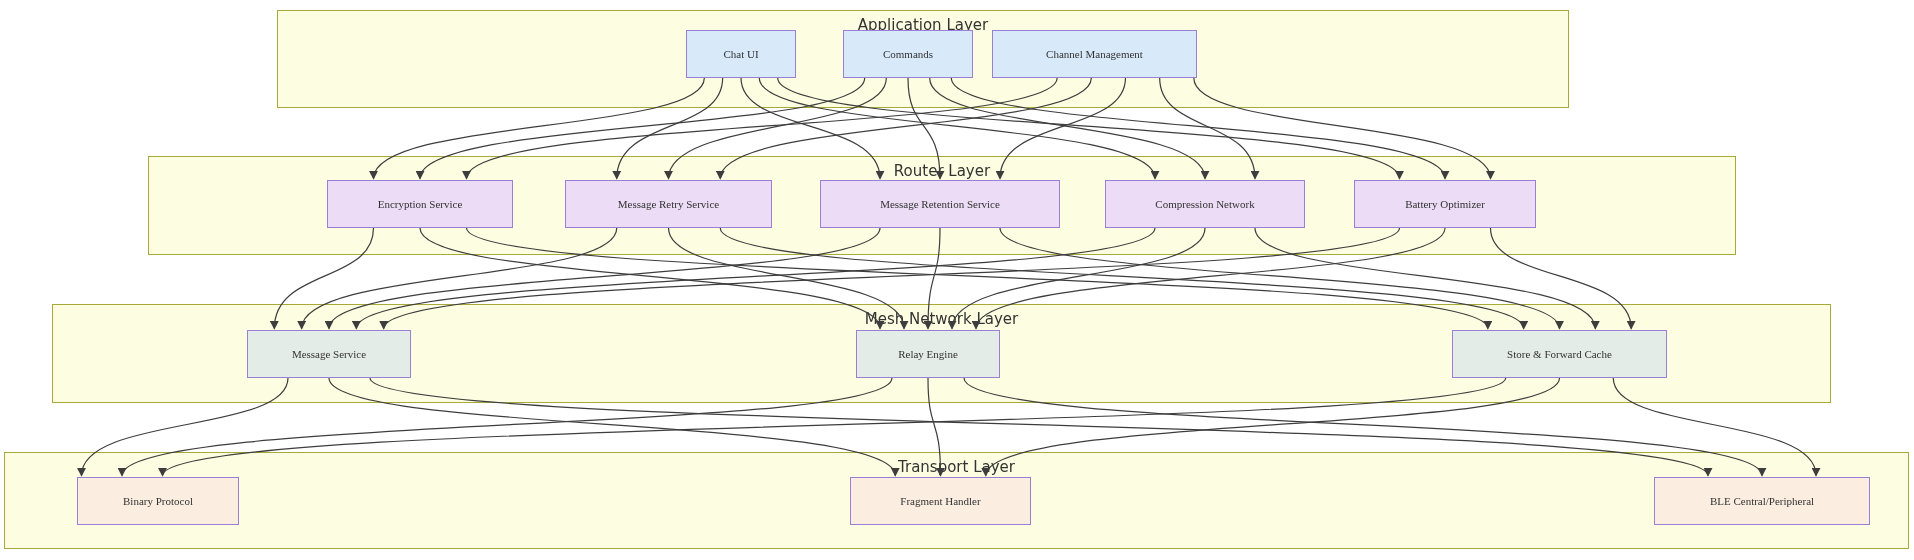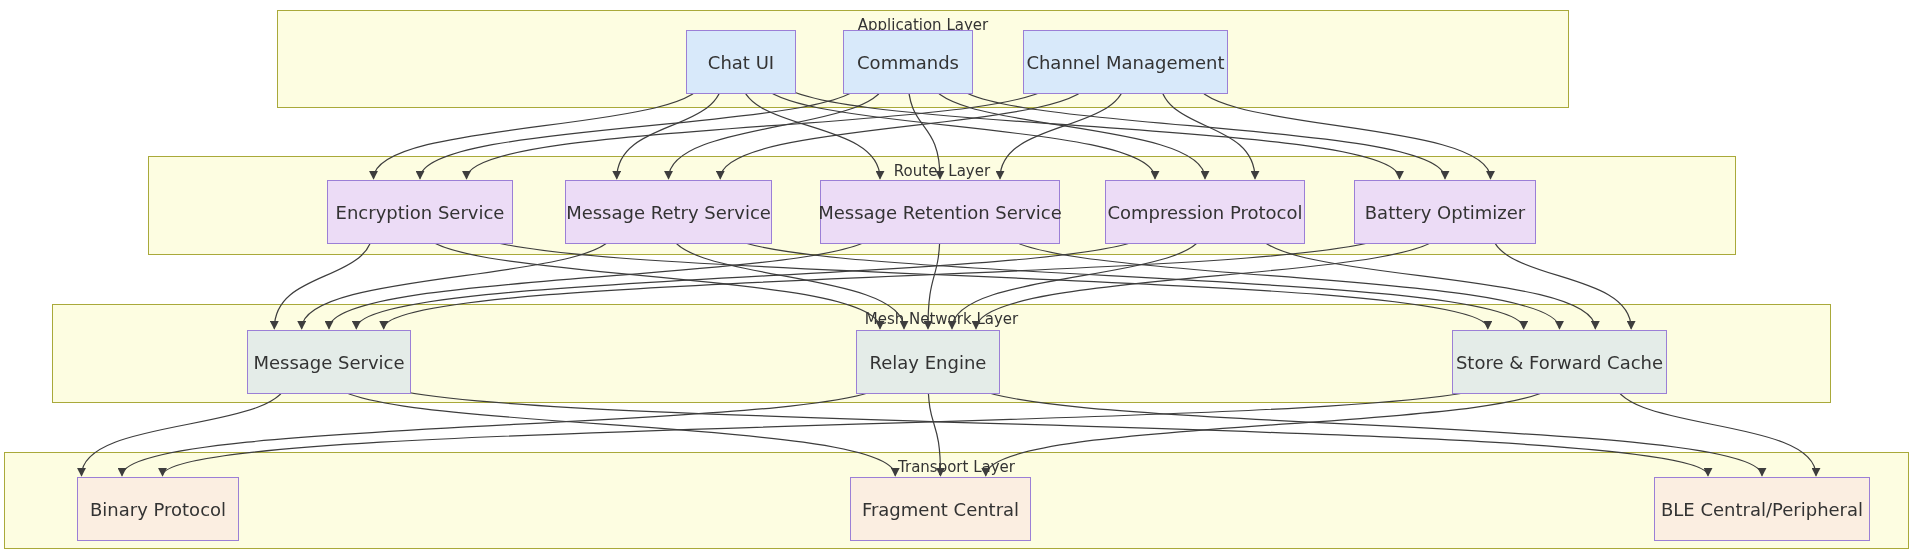--- a/index.html
+++ b/index.html
@@ -29,28 +29,29 @@
   }
   #edge-svg{
     position:absolute;left:0;top:0;
     z-index:1;
     pointer-events:none;
   }
   #edge-svg path{fill:none;stroke:var(--edge,#3d3d3d);stroke-width:1.2px;}
   #edge-svg marker path{fill:var(--edge,#3d3d3d);stroke:none;}
   .node{
     position:absolute;
-    height:64px;
+    height:48px;
     box-sizing:border-box;
     border:1px solid var(--node-border,#9b7fd6);
     display:flex;align-items:center;justify-content:center;
-    font-size:18px;
+    font-size:11px;
     color:var(--text,#333);
     white-space:nowrap;
     z-index:2;
+    font-family:Liberation Serif, serif;
   }
   .node-app{background:var(--app-fill,#d8e9fa);}
   .node-service{background:var(--service-fill,#ecdcf6);}
   .node-mesh{background:var(--mesh-fill,#e4ece8);}
   .node-transport{background:var(--transport-fill,#fbeee1);}
 </style>
 </head>
 <body>
 
 <div id="canvas">
@@ -110,29 +111,29 @@
       <path d="M892,378 C892,433 122,415.5 122,475.5" marker-end="url(#arrow)"></path>
       <path d="M928,378 C928,433 940.5,415.5 940.5,475.5" marker-end="url(#arrow)"></path>
       <path d="M964,378 C964,433 1762,415.5 1762,475.5" marker-end="url(#arrow)"></path>
       <path d="M1505.75,378 C1505.75,433 162.5,415.5 162.5,475.5" marker-end="url(#arrow)"></path>
       <path d="M1559.5,378 C1559.5,433 985.75,415.5 985.75,475.5" marker-end="url(#arrow)"></path>
       <path d="M1613.25,378 C1613.25,433 1816,415.5 1816,475.5" marker-end="url(#arrow)"></path>
     </svg>
 
   <div class="node node-app" style="left:686px;top:30px;width:110px;">Chat UI</div>
   <div class="node node-app" style="left:843px;top:30px;width:130px;">Commands</div>
-  <div class="node node-app" style="left:1023px;top:30px;width:205px;">Channel Management</div>
+  <div class="node node-app" style="left:992px;top:30px;width:205px;">Channel Management</div>
 
   <div class="node node-service" style="left:327px;top:180px;width:186px;">Encryption Service</div>
   <div class="node node-service" style="left:565px;top:180px;width:207px;">Message Retry Service</div>
   <div class="node node-service" style="left:820px;top:180px;width:240px;">Message Retention Service</div>
-  <div class="node node-service" style="left:1105px;top:180px;width:200px;">Compression Protocol</div>
+  <div class="node node-service" style="left:1105px;top:180px;width:200px;">Compression Network</div>
   <div class="node node-service" style="left:1354px;top:180px;width:182px;">Battery Optimizer</div>
 
   <div class="node node-mesh" style="left:247px;top:330px;width:164px;">Message Service</div>
   <div class="node node-mesh" style="left:856px;top:330px;width:144px;">Relay Engine</div>
   <div class="node node-mesh" style="left:1452px;top:330px;width:215px;">Store &amp; Forward Cache</div>
 
   <div class="node node-transport" style="left:41px;top:477px;width:162px;margin-left:36px;">Binary Protocol</div>
-  <div class="node node-transport" style="left:850px;top:477px;width:181px;">Fragment Central</div>
+  <div class="node node-transport" style="left:850px;top:477px;width:181px;">Fragment Handler</div>
   <div class="node node-transport" style="left:1654px;top:477px;width:216px;">BLE Central/Peripheral</div>
 
 </div>
 
 </body></html>

